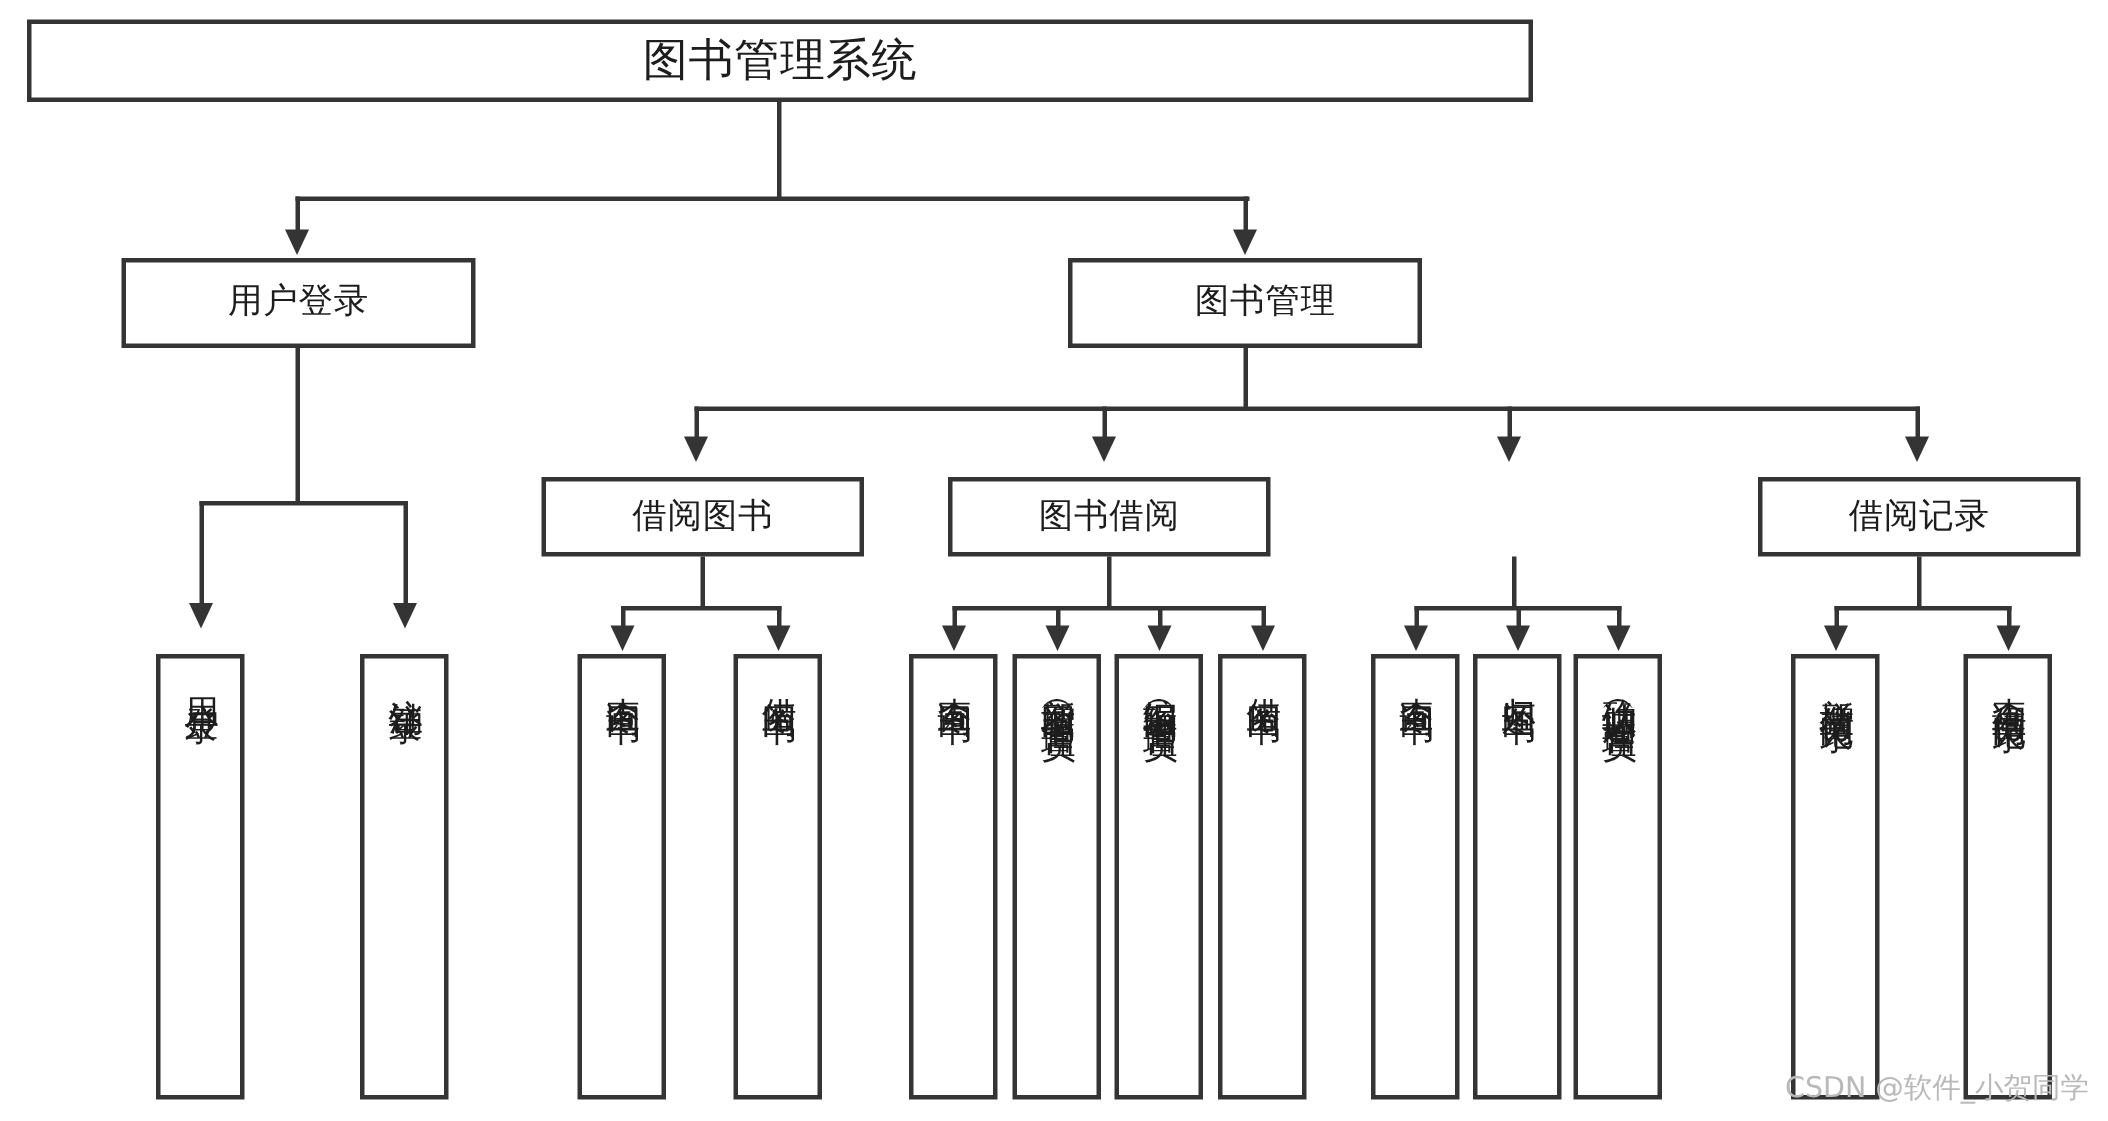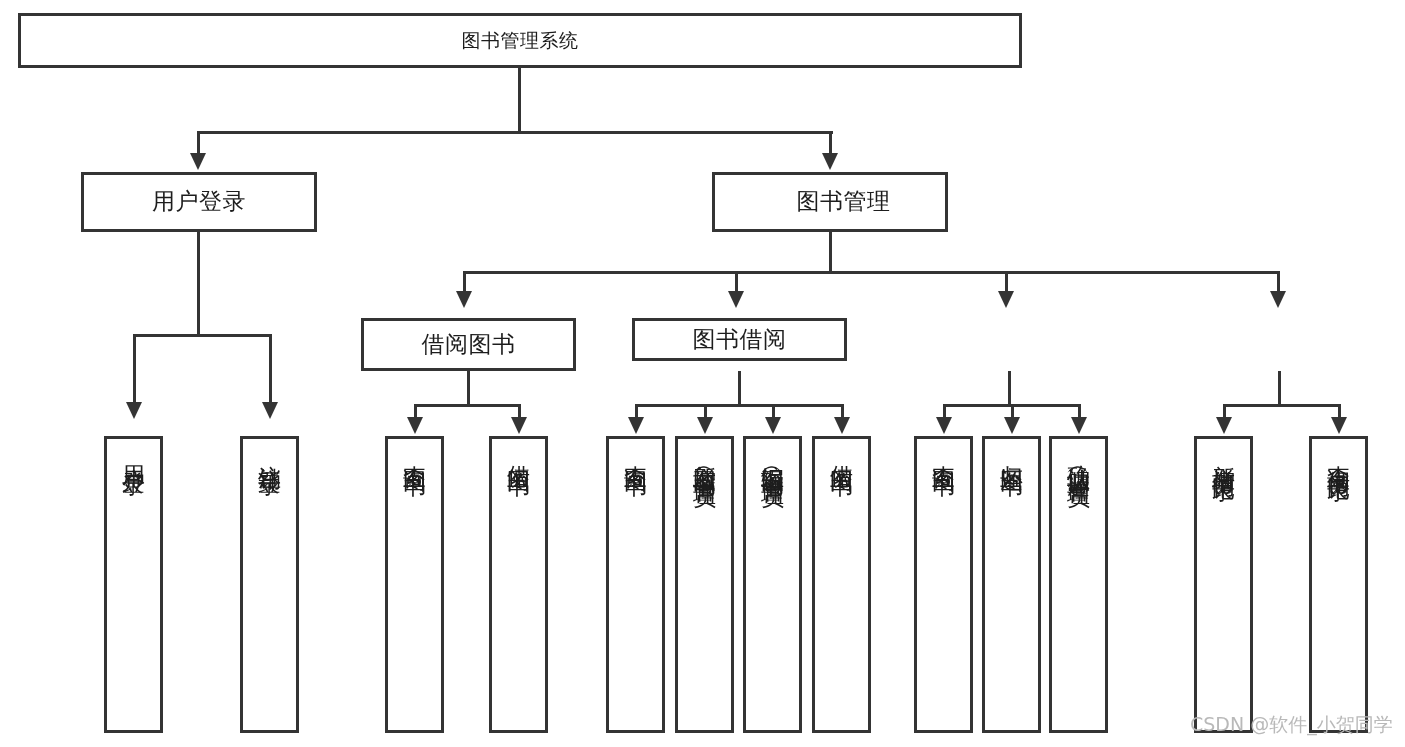--- a/index.html
+++ b/index.html
@@ -28,21 +28,21 @@
     align-items: center;
     justify-content: center;
     color: #1d1d1d;
   }
   .node .label {
     display: block;
     text-align: center;
     line-height: 1.18;
     letter-spacing: 0.5px;
   }
-  .node.root .label { font-size: 19px; }
+  .node.root .label { font-size: 30px; }
   .node.lvl2 .label { font-size: 23px; }
   .node.lvl3 .label { font-size: 23px; }
 
   
   .node.leaf {
     align-items: flex-start;
     justify-content: center;
     padding-top: 8px;
   }
   .node.leaf .label {
@@ -124,22 +124,25 @@
 
   <div class="vline" style="left:1005px; top:271px; height:22px;"></div>
   <div class="arrow" style="left:998px; top:291px;"></div>
 
   <div class="vline" style="left:1277px; top:271px; height:22px;"></div>
   <div class="arrow" style="left:1270px; top:291px;"></div>
 
   <div class="node lvl3" style="left:361px; top:318px; width:215px; height:53px;">
     <span class="label">借阅图书</span>
   </div>
-  <div class="node lvl3" style="left:632px; top:318px; width:215px; height:43px;">
+  <div class="node lvl3" style="left:632px; top:318px; width:215px; height:53px;">
     <span class="label">图书借阅</span>
+  </div>
+  <div class="node lvl3" style="left:1172px; top:318px; width:215px; height:53px;">
+    <span class="label">借阅记录</span>
   </div>
 
   <div class="vline" style="left:467px; top:371px; height:35px;"></div>
   <div class="hline" style="left:414px; top:404px; width:107px; height:3px;"></div>
   <div class="vline" style="left:414px; top:404px; height:14px;"></div>
   <div class="arrow" style="left:407px; top:417px;"></div>
   <div class="vline" style="left:518px; top:404px; height:14px;"></div>
   <div class="arrow" style="left:511px; top:417px;"></div>
 
   <div class="vline" style="left:738px; top:371px; height:35px;"></div>

